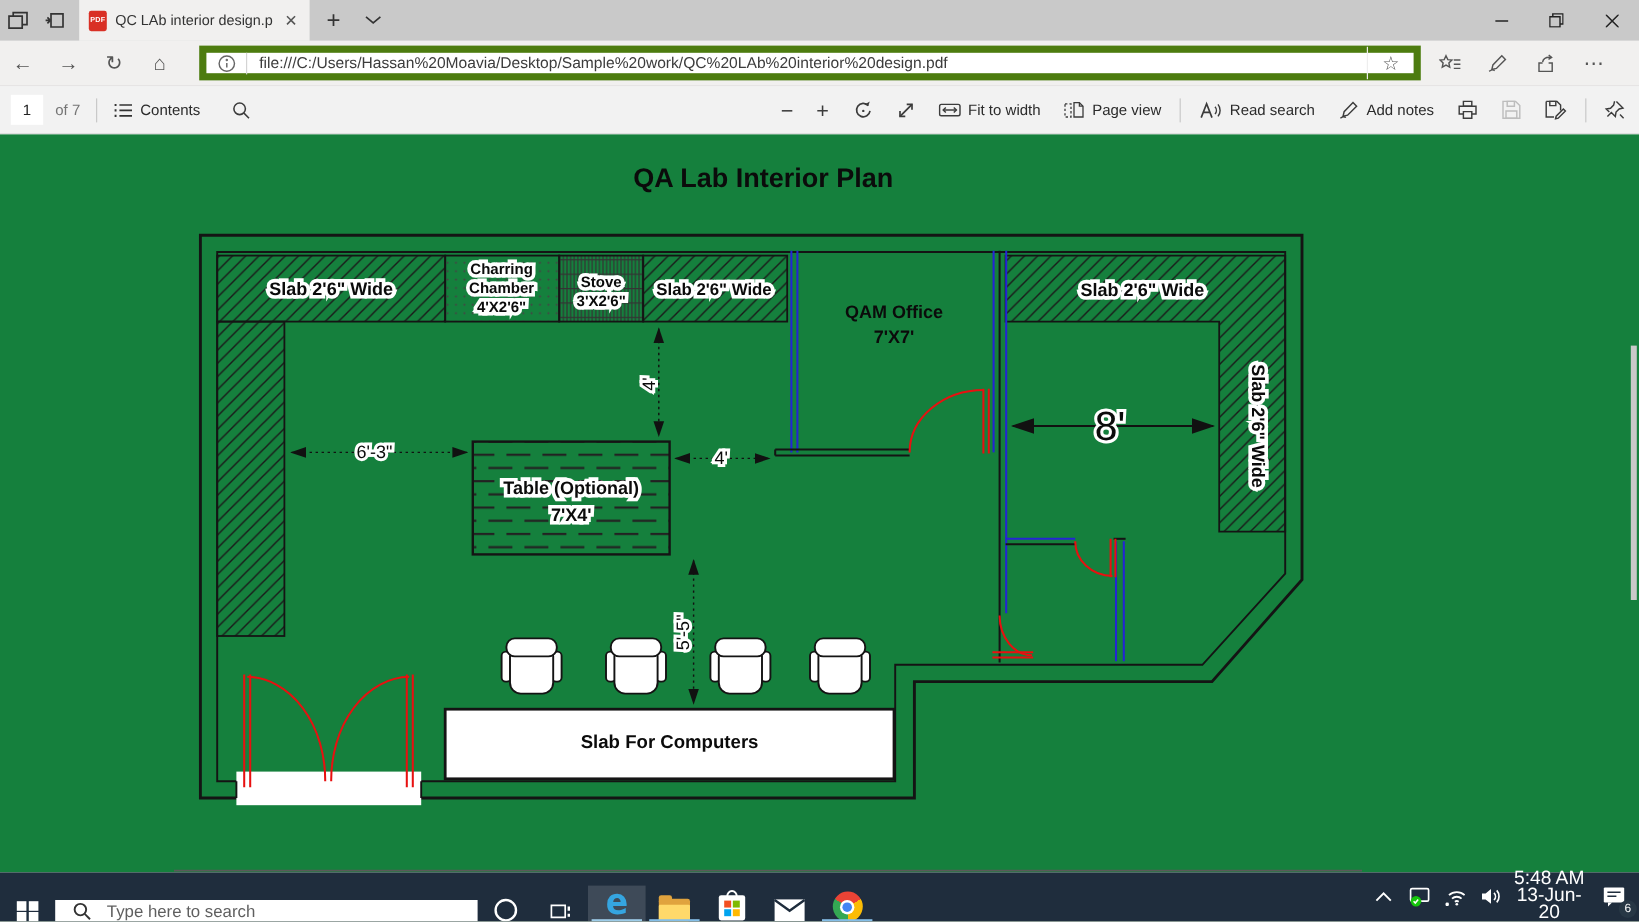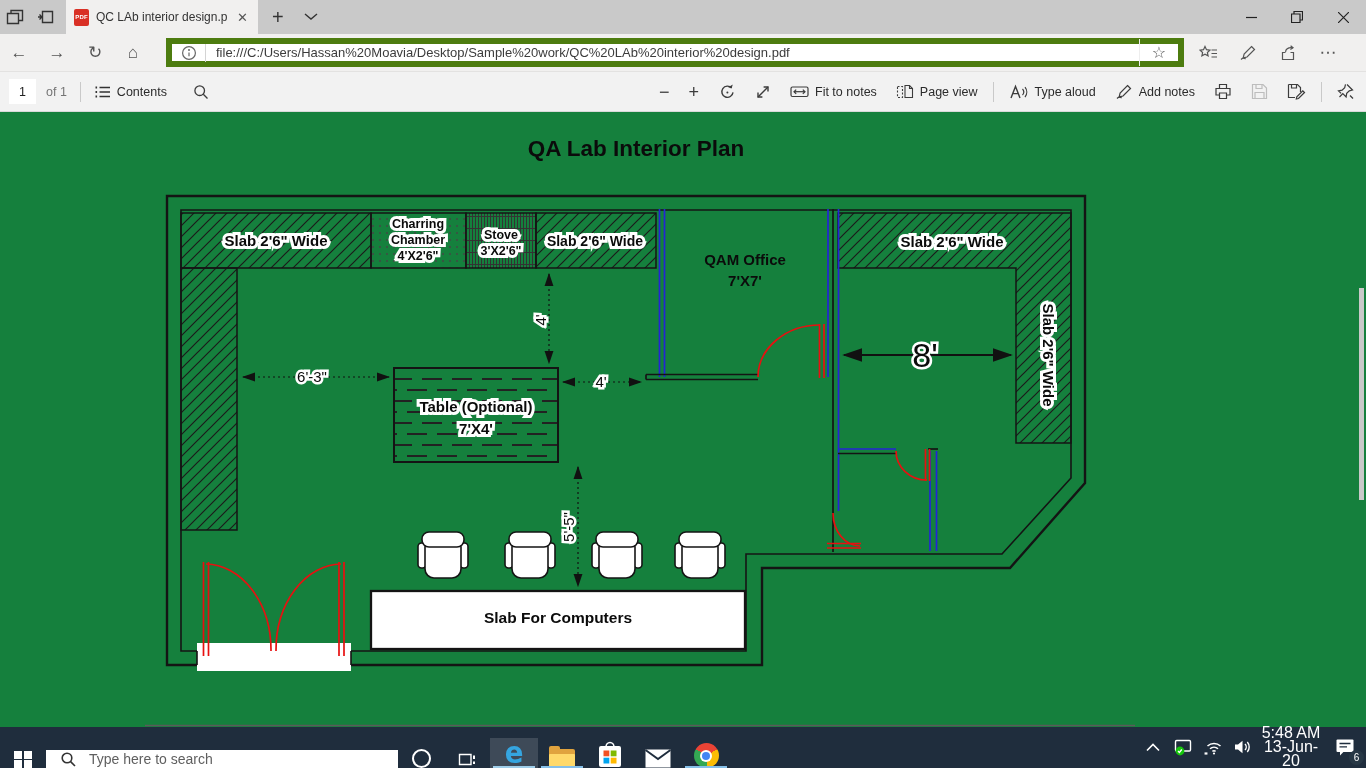--- a/index.html
+++ b/index.html
@@ -165,21 +165,21 @@
             <path d="M5.5,6.8 C6,3.6 9,2.4 12.8,2.8"></path>
             <path d="M10.6,0.8 l2.4,2 -2.6,1.6"></path>
         </svg>
       </div>
       <div class="navbtn">⋯</div>
     </div>
   </div>
 
   <div class="pdfbar">
     <div class="pagebox">1</div>
-    <span class="oflabel">of 1</span>
+    <span class="oflabel">of 7</span>
     <span class="vdiv"></span>
     <div class="tbtn">
       <svg class="ic" width="17" height="14" stroke="#333" stroke-width="1.4">
         <path d="M5.5,2.5 H16 M5.5,7 H16 M5.5,11.5 H16"></path>
         <path d="M1.5,2.5 h1.6 M1.5,7 h1.6 M1.5,11.5 h1.6" stroke-width="1.8"></path>
       </svg>
       <span>Contents</span>
     </div>
     <div class="tbtn" style="margin-left:26px">
       <svg class="ic" width="16" height="16" stroke="#3c3c3c" fill="none" stroke-width="1.3">
@@ -205,38 +205,38 @@
             <path d="M7.4,13 H3 V8.6"></path>
         </svg>
       </span>
       <div class="tbtn">
         <svg class="ic" width="19" height="17" stroke="#3c3c3c" fill="none" stroke-width="1.2">
           <rect x="1" y="4" width="17" height="9.5" rx="1.5"></rect>
           <line x1="4" y1="8.7" x2="15" y2="8.7"></line>
             <path d="M6.2,6.6 L4,8.7 L6.2,10.8"></path>
             <path d="M12.8,6.6 L15,8.7 L12.8,10.8"></path>
         </svg>
-        <span>Fit to notes</span>
+        <span>Fit to width</span>
       </div>
       <div class="tbtn">
         <svg class="ic" width="18" height="17" stroke="#3c3c3c" fill="none" stroke-width="1.1">
           <rect x="1.5" y="3.5" width="5" height="11" stroke-dasharray="2 1.7"></rect>
           <path d="M9,14.5 V2.5 h4.5 l3,3 v9 z"></path>
             <path d="M13.5,2.5 v3 h3"></path>
         </svg>
         <span>Page view</span>
       </div>
       <span class="vdiv" style="margin:0 -4px"></span>
       <div class="tbtn">
         <svg class="ic" width="20" height="16" stroke="#3c3c3c" fill="none" stroke-width="1.4">
           <path d="M2,14 L6.5,2.5 L11,14 M3.8,9.6 H9.2"></path>
           <path d="M13.5,5 a4.5,4.5 0 0 1 0,6" stroke-width="1.2"></path>
             <path d="M16,3 a8,8 0 0 1 0,10" stroke-width="1.2"></path>
         </svg>
-        <span>Type aloud</span>
+        <span>Read search</span>
       </div>
       <div class="tbtn">
         <svg class="ic" width="18" height="16" stroke="#3c3c3c" fill="none" stroke-width="1.2">
           <path d="M12.5,1.5 l3,3 -7.5,7.5 -3.8,0.9 0.9,-3.8 z"></path>
             <path d="M2,14.5 q2.4,-2.2 4.6,-0.6"></path>
         </svg>
         <span>Add notes</span>
       </div>
       <span>
         <svg class="ic" width="18" height="17" stroke="#3c3c3c" fill="none" stroke-width="1.2">

